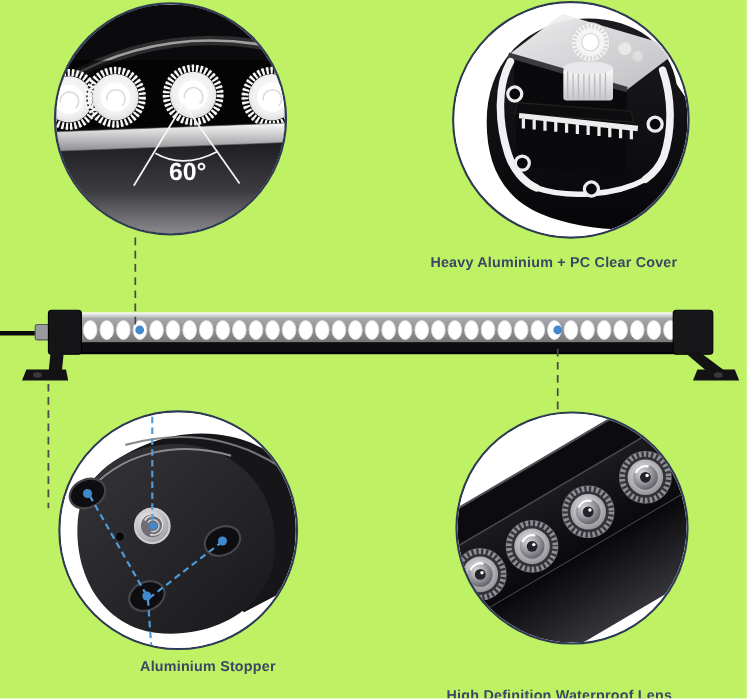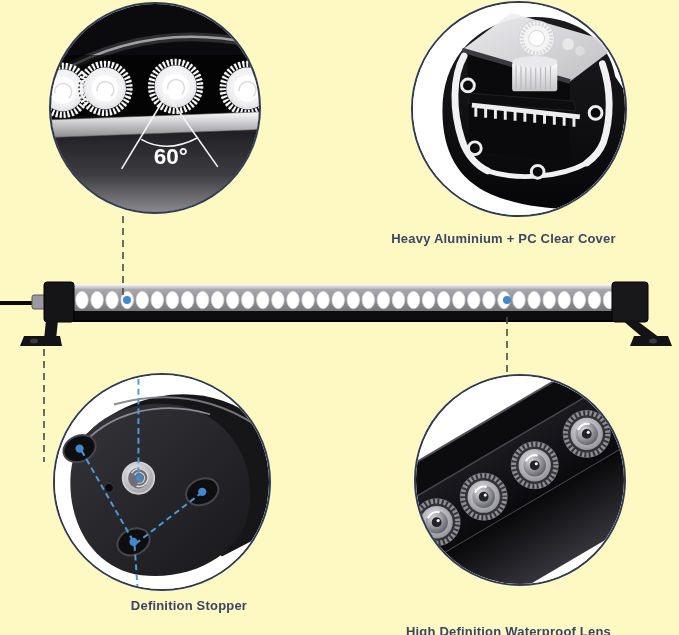--- a/index.html
+++ b/index.html
@@ -1,17 +1,17 @@
 <!DOCTYPE html>
 <html><head>
 <meta charset="utf-8">
 <style>
   html,body{margin:0;padding:0;background:#fff;}
   #canvas{
-    position:relative;width:679px;height:635px;background:#fef9c3;
+    position:relative;width:679px;height:635px;background:#bef264;
     font-family:"Liberation Sans",sans-serif;overflow:hidden;
   }
   .callout-circle{
     position:absolute;border:2px solid #2f3b55;border-radius:50%;
     overflow:hidden;box-sizing:border-box;background:#fff;
   }
   .callout-circle svg{display:block;width:100%;height:100%;}
   #c-tl{left:49px;top:2px;width:212px;height:212px;}
   #c-tr{left:411px;top:1px;width:216px;height:216px;}
   #c-bl{left:53px;top:373px;width:218px;height:218px;}
@@ -316,16 +316,16 @@
 
   <svg id="lines-svg">
     <g stroke="#4a4a4a" stroke-width="1.6" stroke-dasharray="7 5" fill="none">
       <path d="M123,216 L123,296"></path>
       <path d="M44,349 L44,462"></path>
       <path d="M507,317 L507,372"></path>
     </g>
   </svg>
 
   <div id="label-housing" class="feature-label">Heavy Aluminium + PC Clear Cover</div>
-  <div id="label-stopper" class="feature-label">Definition Stopper</div>
+  <div id="label-stopper" class="feature-label">Aluminium Stopper</div>
   <div id="label-lens" class="feature-label">High Definition Waterproof Lens</div>
 
 </div>
 
 </body></html>

